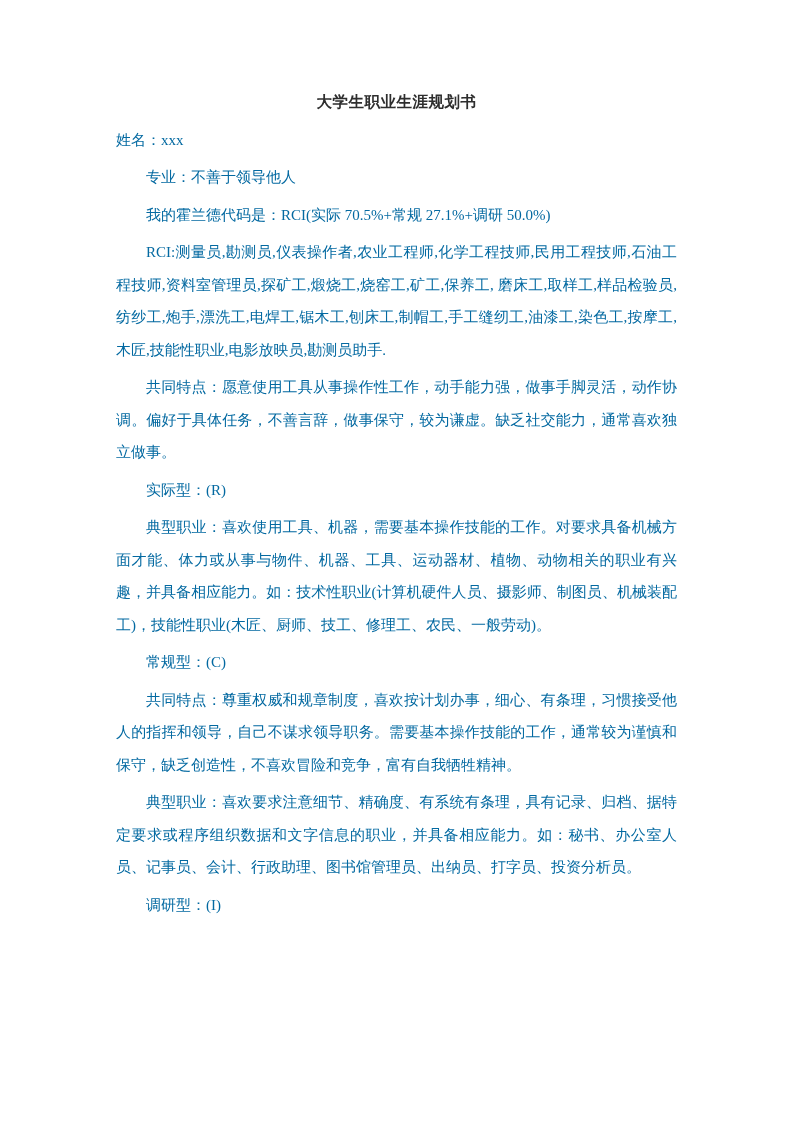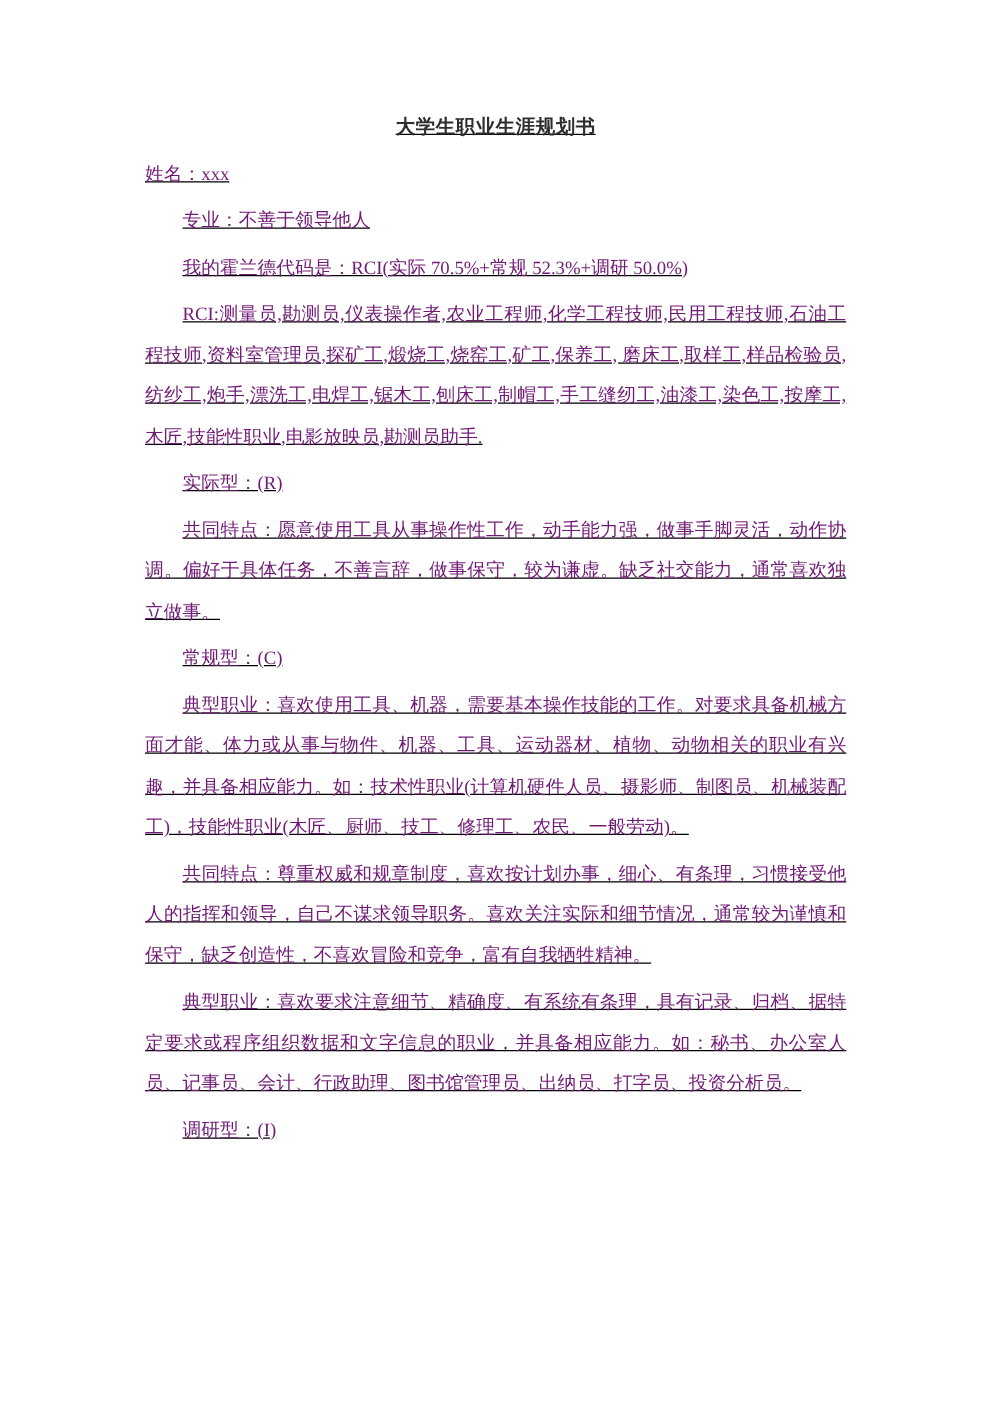--- a/index.html
+++ b/index.html
@@ -12,58 +12,57 @@
     height: 1122px;
     overflow: hidden;
     font-family: "Liberation Serif", serif;
   }
   .page {
     box-sizing: border-box;
     width: 793px;
     height: 1122px;
     padding: 86px 116px 0 116px;
     background: #ffffff;
-    text-decoration: underline;
   }
   .doc-title {
     margin: 0 0 5px 0;
     text-align: center;
     font-size: 15.5px;
     font-weight: bold;
     color: #2e2e2e;
     line-height: 32.5px;
     letter-spacing: 0.5px;
   }
   .para {
     margin: 0 0 5px 0;
     font-size: 15px;
     line-height: 32.5px;
-    color: #701a75;
+    color: #0369a1;
     text-align: justify;
     text-justify: inter-ideograph;
     text-indent: 2em;
     word-break: break-all;
   }
   .para.no-indent {
     text-indent: 0;
   }
 </style>
 </head>
 <body>
 
 <div class="page">
   <h1 class="doc-title">大学生职业生涯规划书</h1>
 
   <p class="para no-indent">姓名：xxx</p>
   <p class="para">专业：不善于领导他人</p>
-  <p class="para">我的霍兰德代码是：RCI(实际 70.5%+常规 52.3%+调研 50.0%)</p>
+  <p class="para">我的霍兰德代码是：RCI(实际 70.5%+常规 27.1%+调研 50.0%)</p>
   <p class="para">RCI:测量员,勘测员,仪表操作者,农业工程师,化学工程技师,民用工程技师,石油工程技师,资料室管理员,探矿工,煅烧工,烧窑工,矿工,保养工, 磨床工,取样工,样品检验员,纺纱工,炮手,漂洗工,电焊工,锯木工,刨床工,制帽工,手工缝纫工,油漆工,染色工,按摩工,木匠,技能性职业,电影放映员,勘测员助手.</p>
 
+  <p class="para">共同特点：愿意使用工具从事操作性工作，动手能力强，做事手脚灵活，动作协调。偏好于具体任务，不善言辞，做事保守，较为谦虚。缺乏社交能力，通常喜欢独立做事。</p>
   <p class="para">实际型：(R)</p>
-  <p class="para">共同特点：愿意使用工具从事操作性工作，动手能力强，做事手脚灵活，动作协调。偏好于具体任务，不善言辞，做事保守，较为谦虚。缺乏社交能力，通常喜欢独立做事。</p>
+  <p class="para">典型职业：喜欢使用工具、机器，需要基本操作技能的工作。对要求具备机械方面才能、体力或从事与物件、机器、工具、运动器材、植物、动物相关的职业有兴趣，并具备相应能力。如：技术性职业(计算机硬件人员、摄影师、制图员、机械装配工)，技能性职业(木匠、厨师、技工、修理工、农民、一般劳动)。</p>
+
   <p class="para">常规型：(C)</p>
-
-  <p class="para">典型职业：喜欢使用工具、机器，需要基本操作技能的工作。对要求具备机械方面才能、体力或从事与物件、机器、工具、运动器材、植物、动物相关的职业有兴趣，并具备相应能力。如：技术性职业(计算机硬件人员、摄影师、制图员、机械装配工)，技能性职业(木匠、厨师、技工、修理工、农民、一般劳动)。</p>
-  <p class="para">共同特点：尊重权威和规章制度，喜欢按计划办事，细心、有条理，习惯接受他人的指挥和领导，自己不谋求领导职务。喜欢关注实际和细节情况，通常较为谨慎和保守，缺乏创造性，不喜欢冒险和竞争，富有自我牺牲精神。</p>
+  <p class="para">共同特点：尊重权威和规章制度，喜欢按计划办事，细心、有条理，习惯接受他人的指挥和领导，自己不谋求领导职务。需要基本操作技能的工作，通常较为谨慎和保守，缺乏创造性，不喜欢冒险和竞争，富有自我牺牲精神。</p>
   <p class="para">典型职业：喜欢要求注意细节、精确度、有系统有条理，具有记录、归档、据特定要求或程序组织数据和文字信息的职业，并具备相应能力。如：秘书、办公室人员、记事员、会计、行政助理、图书馆管理员、出纳员、打字员、投资分析员。</p>
 
   <p class="para">调研型：(I)</p>
 </div>
 
 </body></html>

